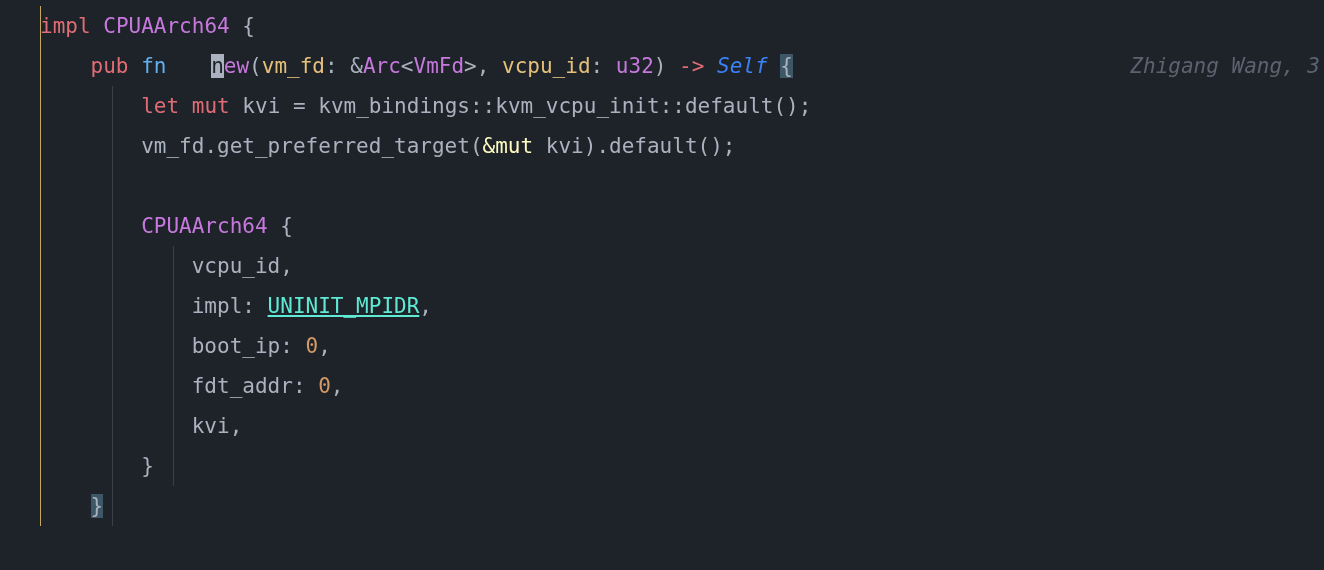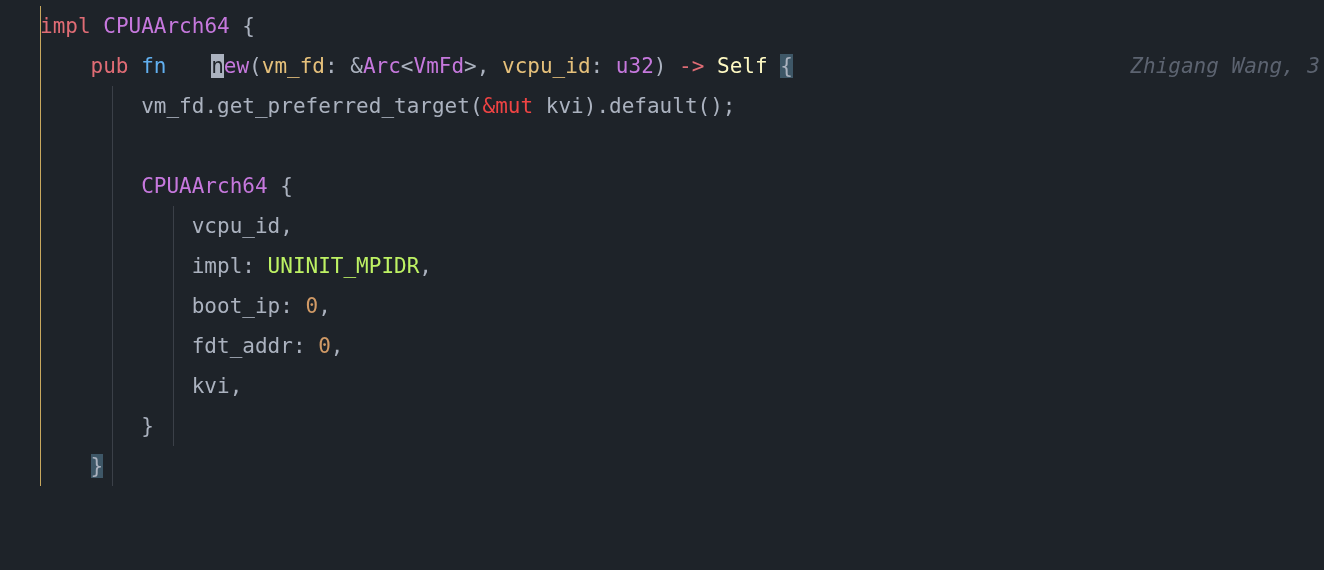--- a/index.html
+++ b/index.html
@@ -18,35 +18,35 @@
       white-space: pre;
       padding-left: 12px;
       position: relative;
       height: 40px;
     }
     .kw-impl { color: #e06c75; }
     .kw-pub { color: #e06c75; }
     .kw-fn { color: #61afef; text-align: right; }
     .kw-let { color: #e06c75; }
     .kw-mut { color: #e06c75; }
-    .kw-ref-mut { color: #ef4444; }
+    .kw-ref-mut { color: #fef9c3; }
     .type { color: #c678dd; }
-    .type-self { color: #fef9c3; }
+    .type-self { color: #3b82f6; font-style: italic; }
     .fn-name { color: #c678dd; padding-left: 32px; }
     .param { color: #e5c07b; }
     .param-type { color: #c678dd; }
     .punct { color: #abb2bf; }
     .op { color: #abb2bf; }
     .arrow { color: #e06c75; }
     .brace { color: #abb2bf; }
     .var { color: #abb2bf; }
     .method { color: #abb2bf; }
     .num { color: #d19a66; }
     .field { color: #abb2bf; }
-    .const { color: #bef264; }
+    .const { color: #5eead4; text-decoration: underline; }
     .module { color: #abb2bf; }
     .cursor-n {
       background: #abb2bf;
       color: #1e2329;
     }
     .brace-match {
       background: #3e5767;
     }
     .blame {
       color: #5c6370;
@@ -78,20 +78,21 @@
 </head>
 <body>
 
 <div class="content">
   <div class="scope-guide"></div>
 
   <div class="line"><span class="kw-impl">impl</span> <span class="type">CPUAArch64</span> <span class="brace">{</span></div>
 
   <div class="line">    <span class="kw-pub">pub</span> <span class="kw-fn">fn</span> <span class="fn-name"><span class="cursor-n">n</span><span>ew</span></span><span class="punct">(</span><span class="param">vm_fd</span><span class="punct">: </span><span class="op">&amp;</span><span class="param-type">Arc</span><span class="punct">&lt;</span><span class="param-type">VmFd</span><span class="punct">&gt;</span><span class="punct">, </span><span class="param">vcpu_id</span><span class="punct">: </span><span class="param-type">u32</span><span class="punct">) </span><span class="arrow">-&gt;</span> <span class="type-self">Self</span> <span class="brace brace-match">{</span><span class="blame">Zhigang Wang, 3</span></div>
 
+  <div class="line"><span class="indent-guide vguide1"></span>        <span class="kw-let">let</span> <span class="kw-mut">mut</span> <span class="var">kvi</span> <span class="op">=</span> <span class="module">kvm_bindings</span><span class="punct">::</span><span class="module">kvm_vcpu_init</span><span class="punct">::</span><span class="method">default</span><span class="punct">();</span></div>
 
   <div class="line"><span class="indent-guide vguide1"></span>        <span class="var">vm_fd</span><span class="punct">.</span><span class="method">get_preferred_target</span><span class="punct">(</span><span class="kw-ref-mut">&amp;mut</span> <span class="var">kvi</span><span class="punct">).</span><span class="method">default</span><span class="punct">();</span></div>
 
   <div class="line"><span class="indent-guide vguide1"></span></div>
 
   <div class="line"><span class="indent-guide vguide1"></span>        <span class="type">CPUAArch64</span> <span class="brace">{</span></div>
 
   <div class="line"><span class="indent-guide vguide1"></span><span class="indent-guide vguide2"></span>            <span class="field">vcpu_id</span><span class="punct">,</span></div>
 
   <div class="line"><span class="indent-guide vguide1"></span><span class="indent-guide vguide2"></span>            <span class="field">impl</span><span class="punct">: </span><span class="const">UNINIT_MPIDR</span><span class="punct">,</span></div>

